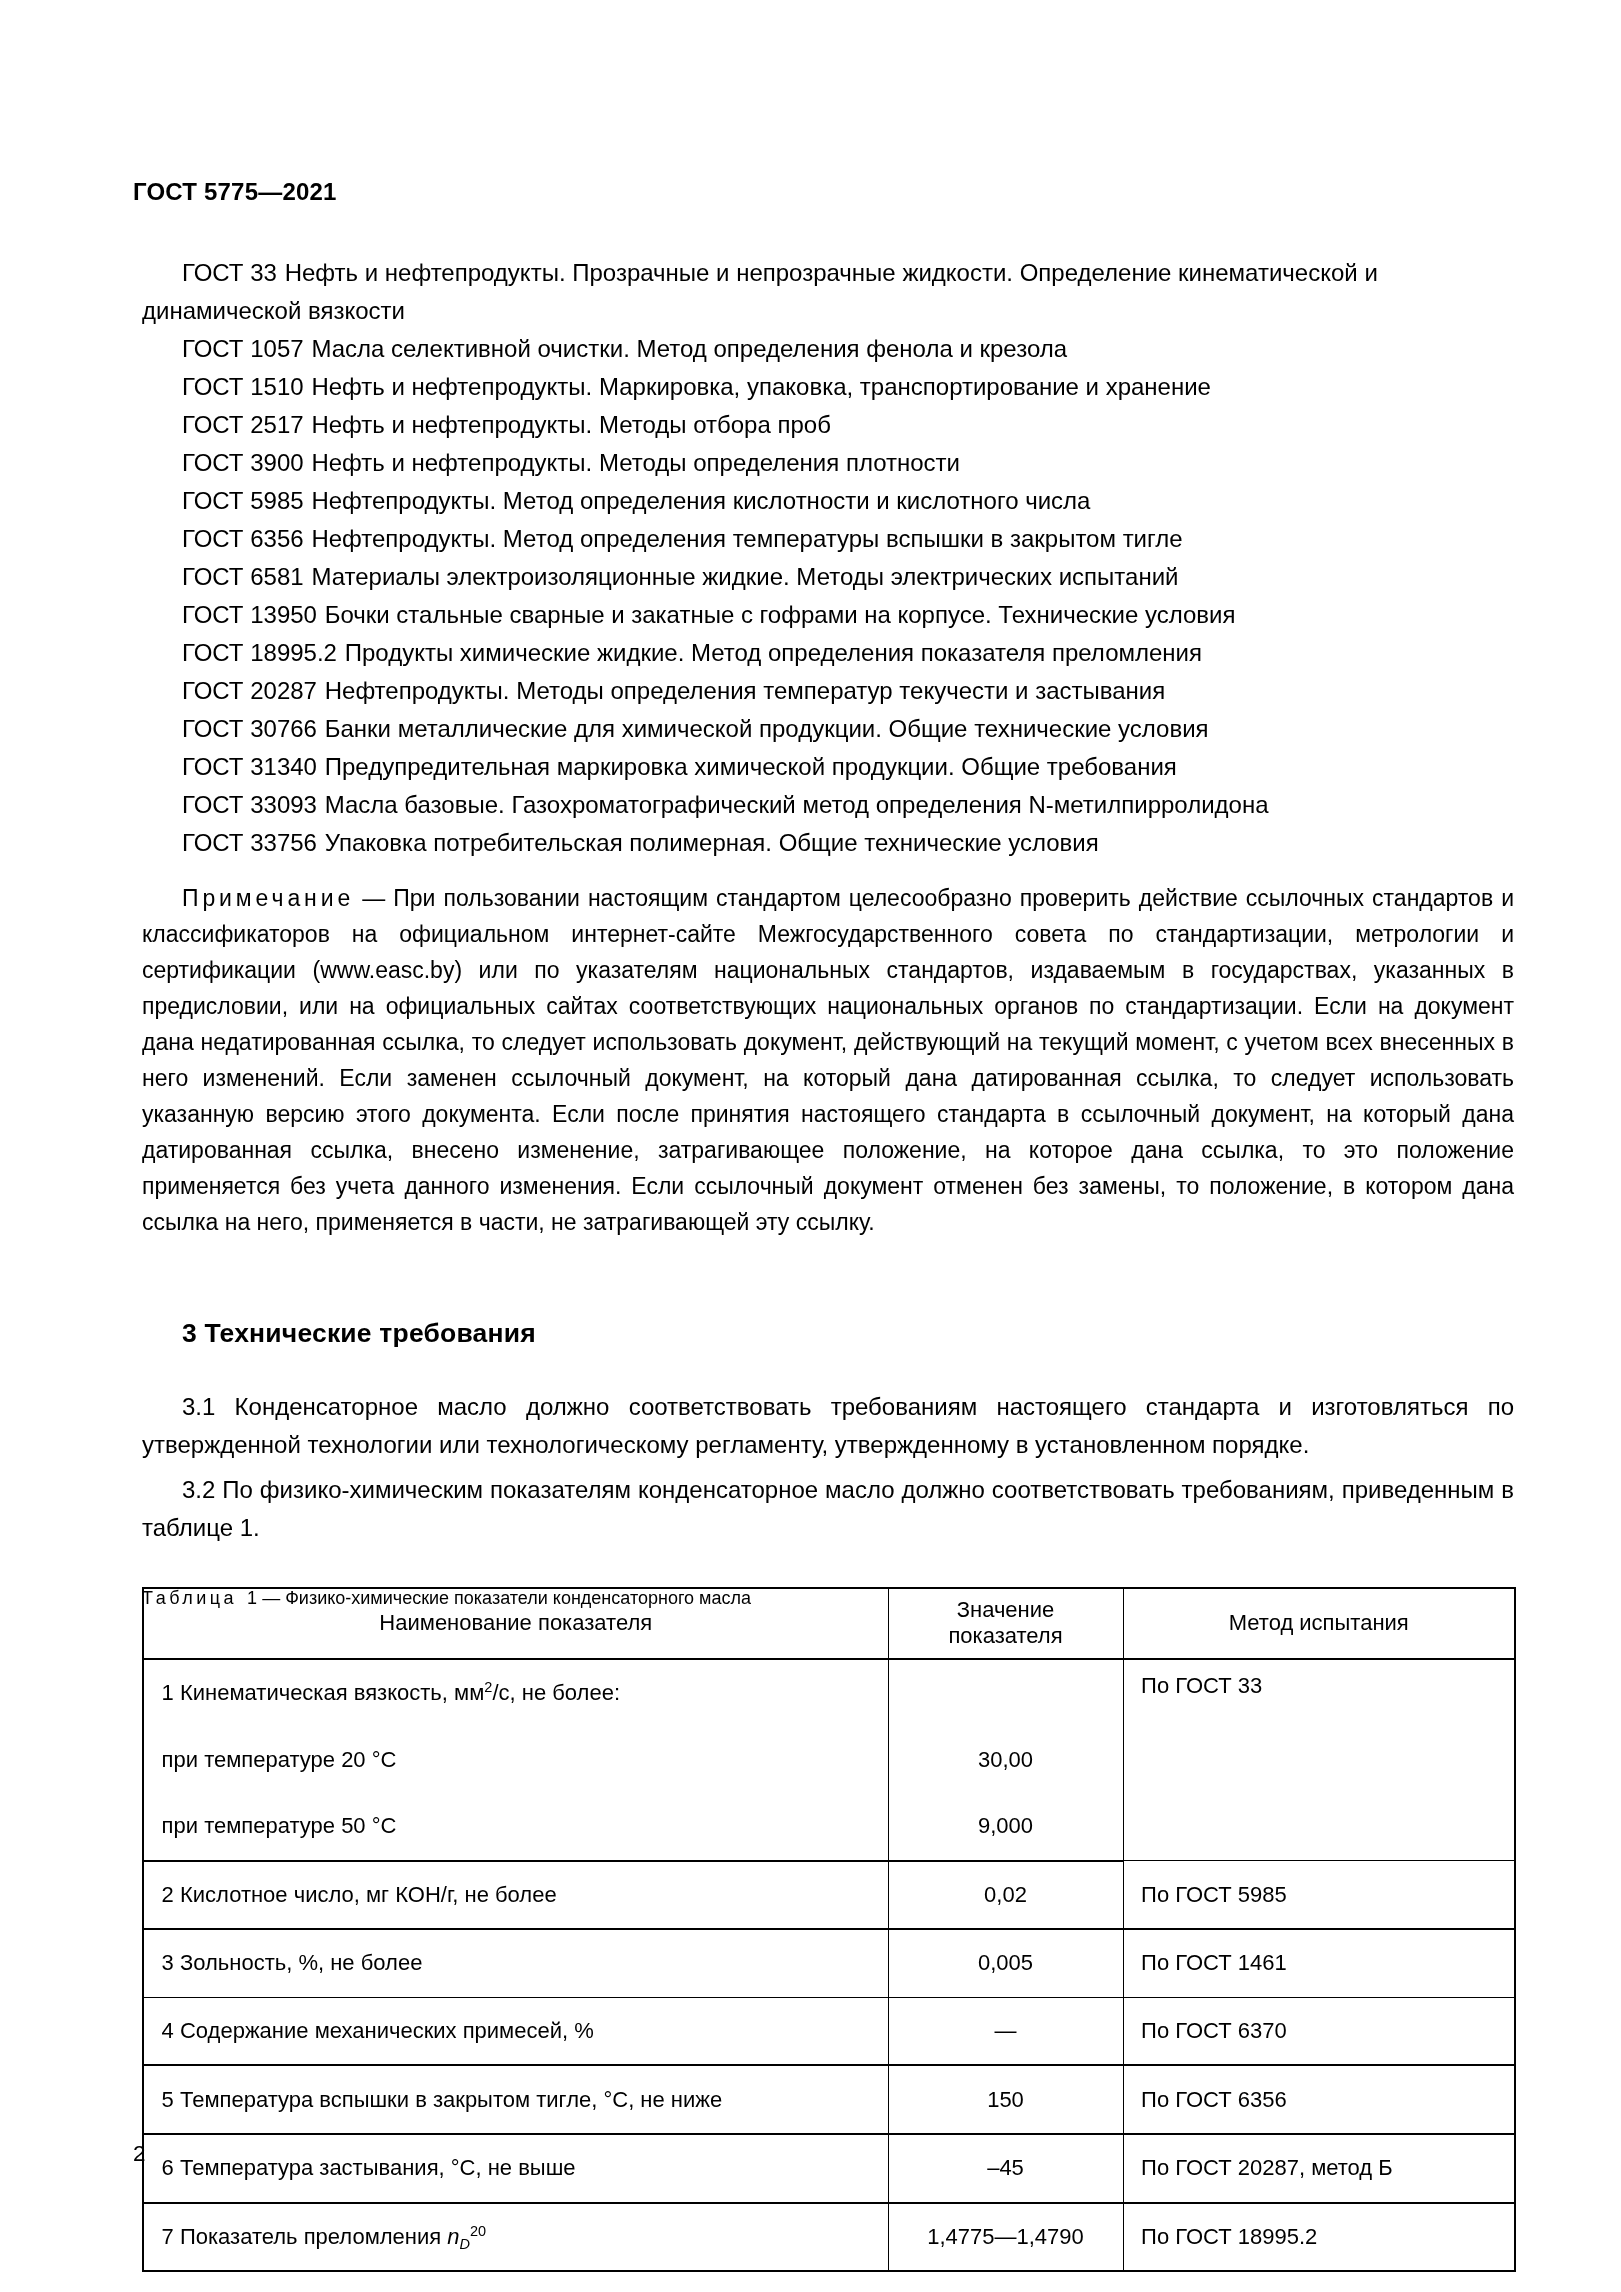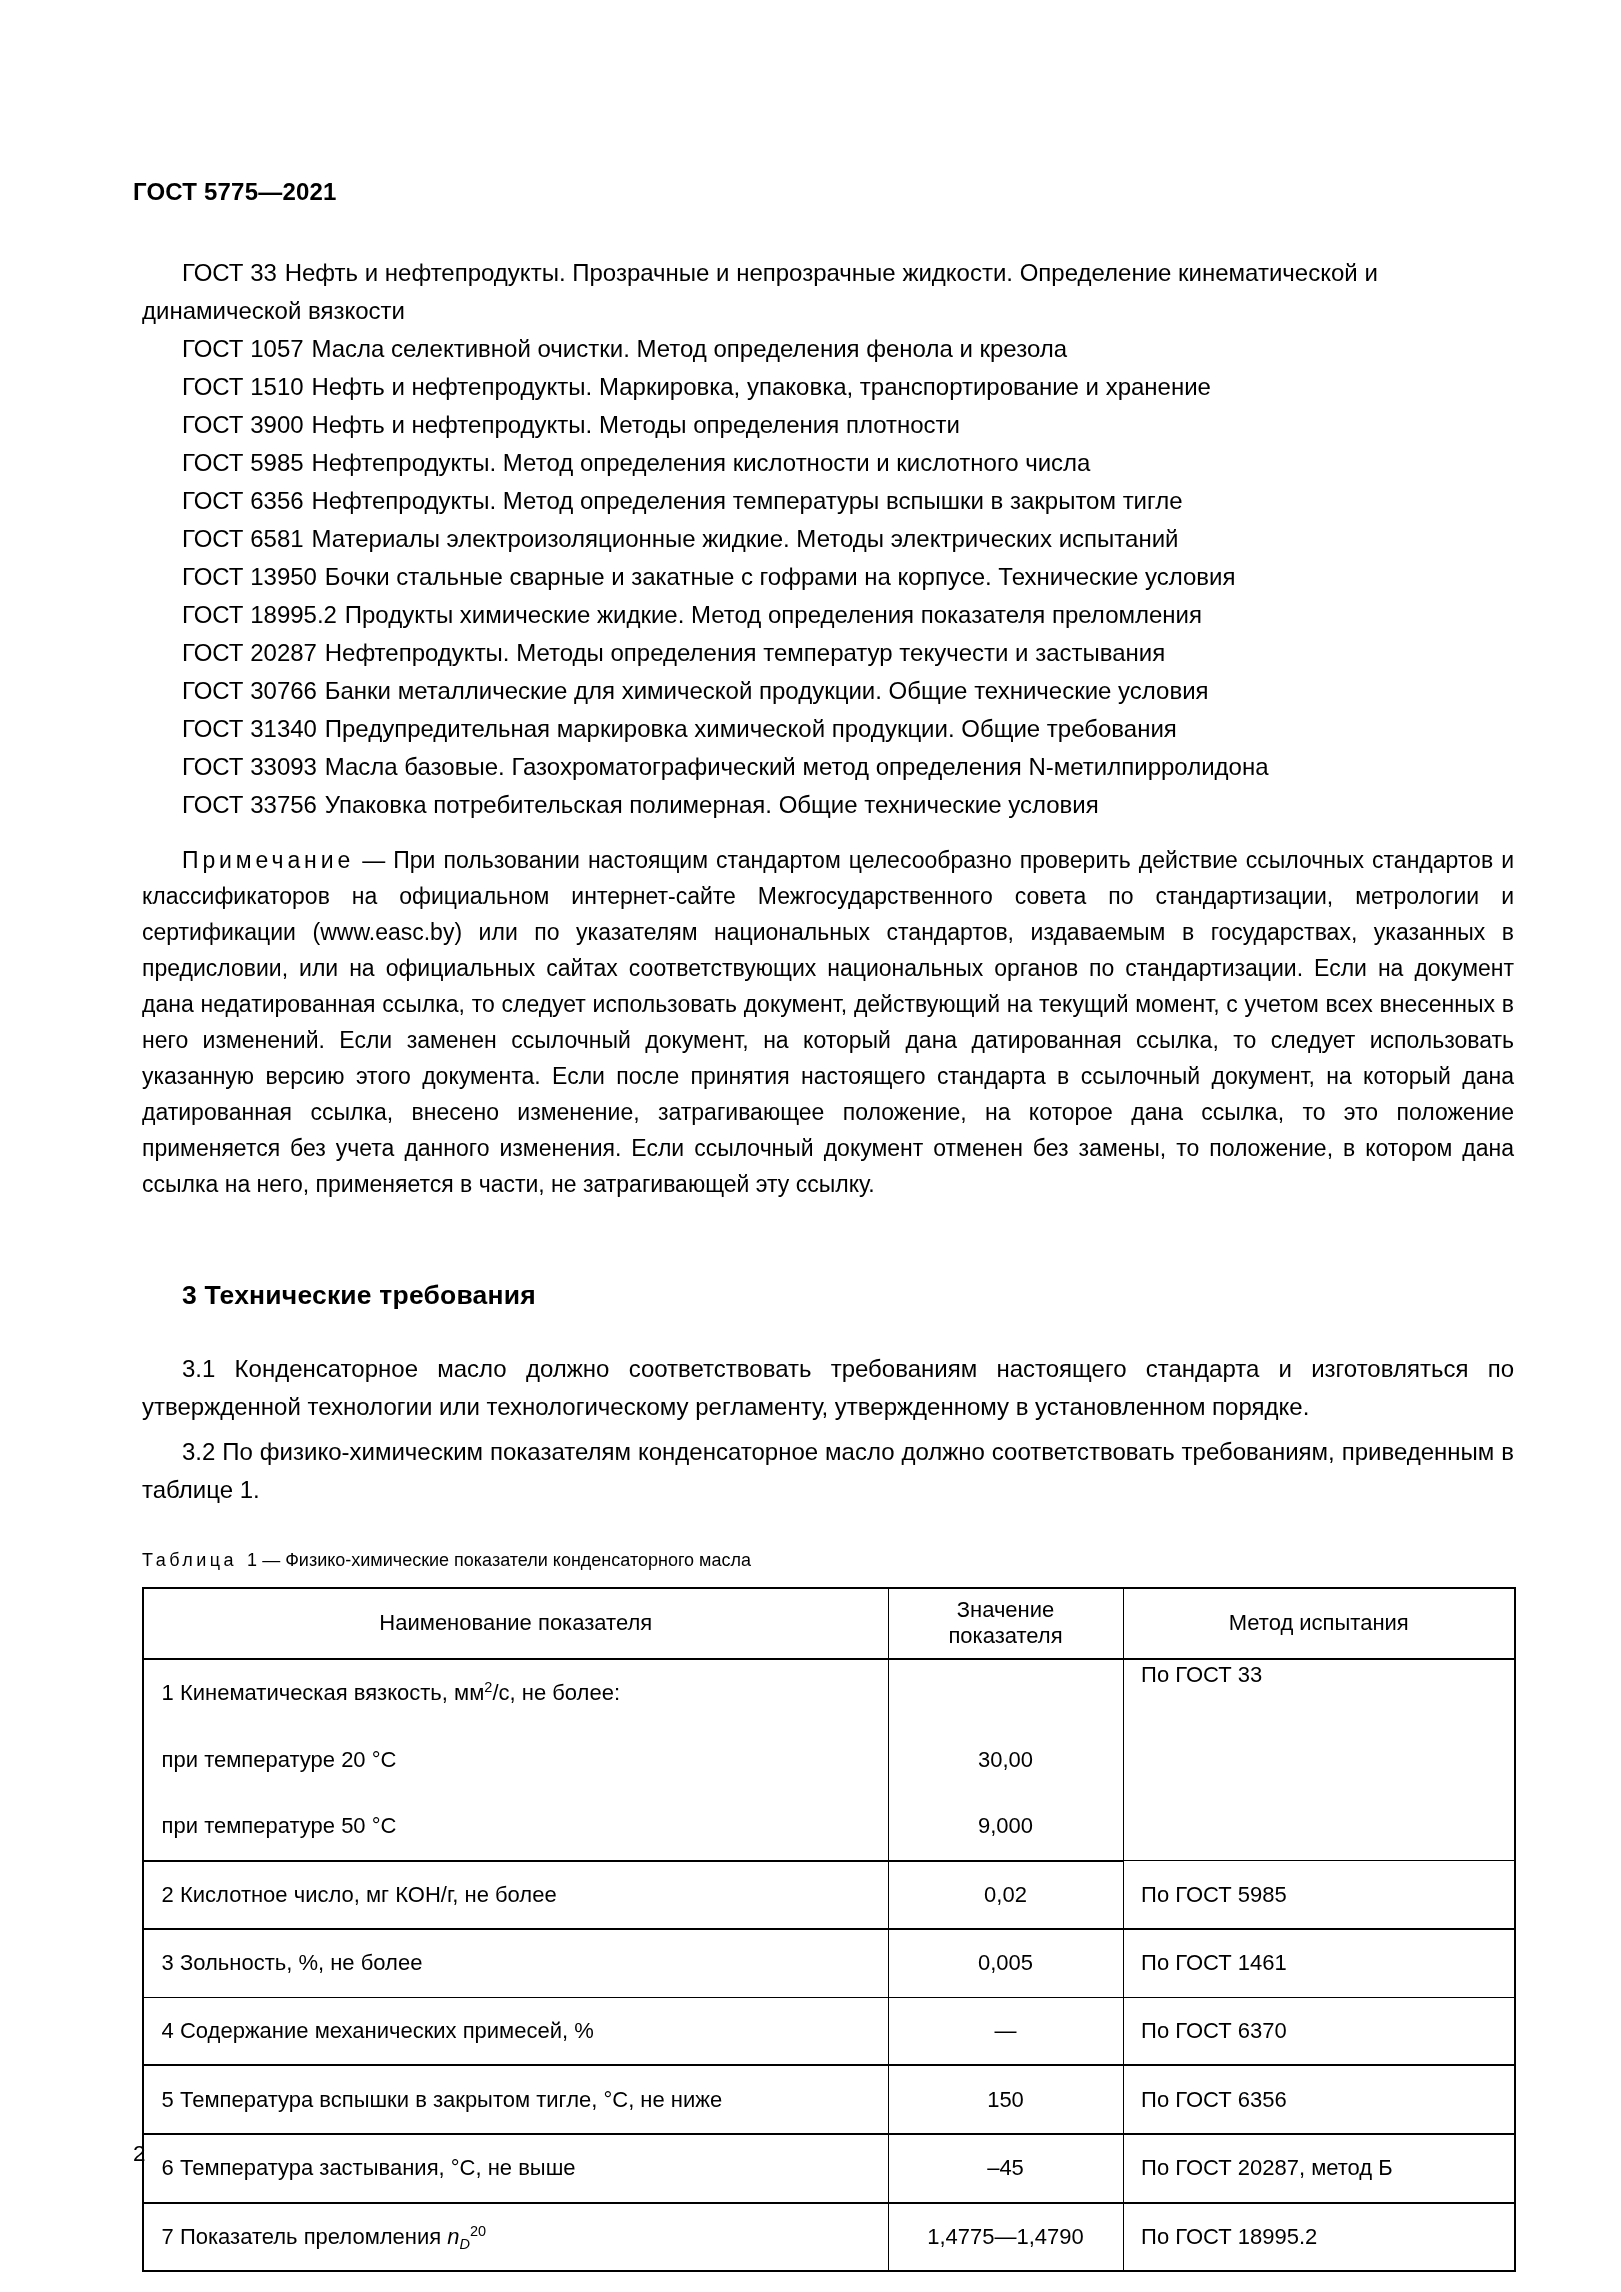--- a/index.html
+++ b/index.html
@@ -158,20 +158,21 @@
 <div class="page">
 
   <div class="doc-header">ГОСТ 5775—2021</div>
 
   <div class="content">
 
     <div>
       <p class="ref-line"><span class="ref-num">ГОСТ 33</span><span class="ref-gap"></span><span>Нефть и нефтепродукты. Прозрачные и непрозрачные жидкости. Определение кинематической и динамической вязкости</span></p>
       <p class="ref-line"><span class="ref-num">ГОСТ 1057</span><span class="ref-gap"></span><span>Масла селективной очистки. Метод определения фенола и крезола</span></p>
       <p class="ref-line"><span class="ref-num">ГОСТ 1510</span><span class="ref-gap"></span><span>Нефть и нефтепродукты. Маркировка, упаковка, транспортирование и хранение</span></p>
+      <p class="ref-line"><span class="ref-num">ГОСТ 2517</span><span class="ref-gap"></span><span>Нефть и нефтепродукты. Методы отбора проб</span></p>
       <p class="ref-line"><span class="ref-num">ГОСТ 3900</span><span class="ref-gap"></span><span>Нефть и нефтепродукты. Методы определения плотности</span></p>
       <p class="ref-line"><span class="ref-num">ГОСТ 5985</span><span class="ref-gap"></span><span>Нефтепродукты. Метод определения кислотности и кислотного числа</span></p>
       <p class="ref-line"><span class="ref-num">ГОСТ 6356</span><span class="ref-gap"></span><span>Нефтепродукты. Метод определения температуры вспышки в закрытом тигле</span></p>
       <p class="ref-line"><span class="ref-num">ГОСТ 6581</span><span class="ref-gap"></span><span>Материалы электроизоляционные жидкие. Методы электрических испытаний</span></p>
       <p class="ref-line"><span class="ref-num">ГОСТ 13950</span><span class="ref-gap"></span><span>Бочки стальные сварные и закатные с гофрами на корпусе. Технические условия</span></p>
       <p class="ref-line"><span class="ref-num">ГОСТ 18995.2</span><span class="ref-gap"></span><span>Продукты химические жидкие. Метод определения показателя преломления</span></p>
       <p class="ref-line"><span class="ref-num">ГОСТ 20287</span><span class="ref-gap"></span><span>Нефтепродукты. Методы определения температур текучести и застывания</span></p>
       <p class="ref-line"><span class="ref-num">ГОСТ 30766</span><span class="ref-gap"></span><span>Банки металлические для химической продукции. Общие технические условия</span></p>
       <p class="ref-line"><span class="ref-num">ГОСТ 31340</span><span class="ref-gap"></span><span>Предупредительная маркировка химической продукции. Общие требования</span></p>
       <p class="ref-line"><span class="ref-num">ГОСТ 33093</span><span class="ref-gap"></span><span>Масла базовые. Газохроматографический метод определения N-метилпирролидона</span></p>
@@ -204,21 +205,21 @@
           <th class="first">Наименование показателя</th>
           <th>Значение показателя</th>
           <th class="last">Метод испытания</th>
         </tr>
       </thead>
       <tbody>
 
         <tr class="subrow-first">
           <td class="name edgeL"><span>1  Кинематическая вязкость, мм</span><sup class="sm">2</sup><span>/с, не более:</span></td>
           <td class="value"></td>
-          <td class="meth edgeR" rowspan="3" style="vertical-align:top;padding-top:2px;">По ГОСТ 33</td>
+          <td class="meth edgeR" rowspan="3" style="vertical-align:top;padding-top:13px;">По ГОСТ 33</td>
         </tr>
         <tr class="subrow">
           <td class="name edgeL">при температуре 20 °C</td>
           <td class="value">30,00</td>
         </tr>
         <tr class="rowend">
           <td class="name edgeL" style="border-top:none;">при температуре 50 °C</td>
           <td class="value" style="border-top:none;">9,000</td>
         </tr>
 

